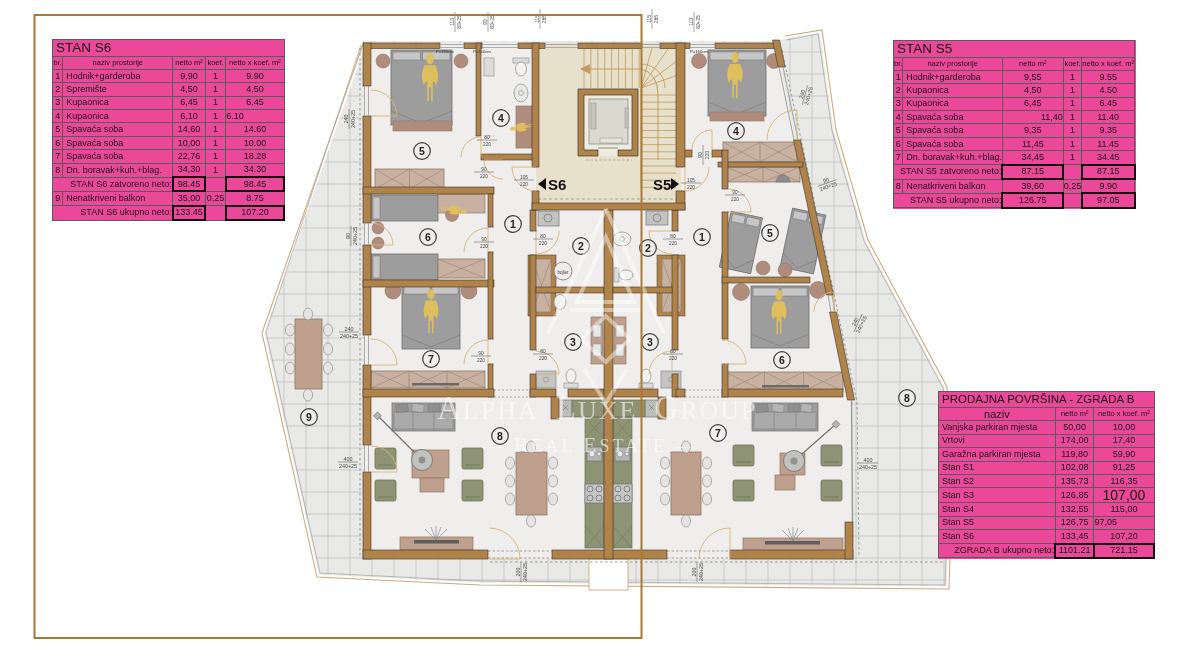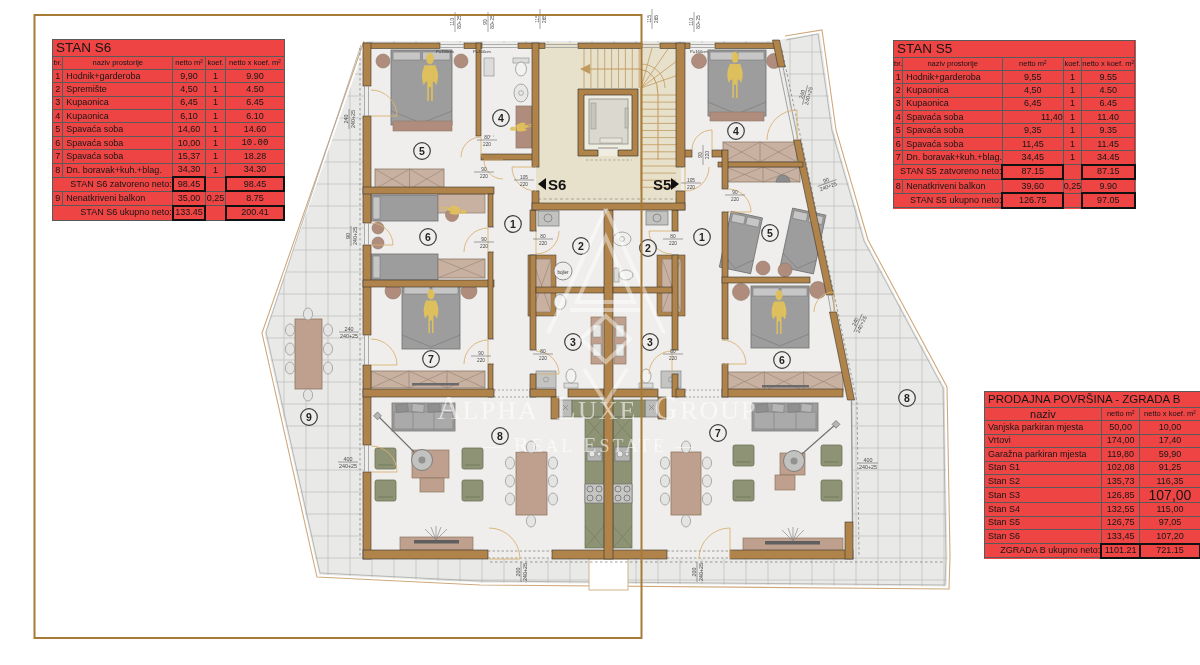--- a/index.html
+++ b/index.html
@@ -1,14 +1,14 @@
 <!DOCTYPE html>
 <html><head><meta charset="utf-8"><style>
 html,body{margin:0;padding:0;background:#fff;width:1200px;height:665px;overflow:hidden;font-family:"Liberation Sans",sans-serif;}
-.tbl{position:absolute;border-collapse:collapse;background:#ef4444;color:#161616;}
+.tbl{position:absolute;border-collapse:collapse;background:#ec4899;color:#161616;}
 .tbl td{border:1px solid #5a5a5a;padding:0;white-space:nowrap;overflow:hidden;line-height:1;}
 </style></head><body>
 <svg width="1200" height="665" viewBox="0 0 1200 665" style="position:absolute;left:0;top:0">
 
 <polygon points="364,41 262,333 317,577 480,585 949,589 950,556 947,387 868,240 836,130 822,30 776,41" fill="#e9e9e7" stroke="none"></polygon>
 <clipPath id="terr">
       <polygon points="364,41 262,333 317,577 480,585 949,589 950,556 947,387 868,240 836,130 822,30 776,41"></polygon>
     </clipPath>
 
 <g clip-path="url(#terr)" stroke="#bdbdbb" stroke-width="0.7">
@@ -1152,40 +1152,40 @@
         <td style="text-align:left;font-size:9px;height:12.4px;padding-left:3px">Kupaonica</td>
         <td style="text-align:center;font-size:9px;height:12.4px;">6,45</td>
         <td style="text-align:center;font-size:9px;height:12.4px;">1</td>
         <td style="text-align:center;font-size:9px;height:12.4px;">6.45</td>
       </tr>
       <tr>
         <td style="text-align:center;font-size:9px;height:12.4px;">4</td>
         <td style="text-align:left;font-size:9px;height:12.4px;padding-left:3px">Kupaonica</td>
         <td style="text-align:center;font-size:9px;height:12.4px;">6,10</td>
         <td style="text-align:center;font-size:9px;height:12.4px;">1</td>
-        <td style="text-align:center;font-size:9px;height:12.4px;">6.10</td>
+        <td style="text-align:left;font-size:9px;height:12.4px;">6.10</td>
       </tr>
       <tr>
         <td style="text-align:center;font-size:9px;height:12.4px;">5</td>
         <td style="text-align:left;font-size:9px;height:12.4px;padding-left:3px">Spavaća soba</td>
         <td style="text-align:center;font-size:9px;height:12.4px;">14,60</td>
         <td style="text-align:center;font-size:9px;height:12.4px;">1</td>
         <td style="text-align:center;font-size:9px;height:12.4px;">14.60</td>
       </tr>
       <tr>
         <td style="text-align:center;font-size:9px;height:12.4px;">6</td>
         <td style="text-align:left;font-size:9px;height:12.4px;padding-left:3px">Spavaća soba</td>
         <td style="text-align:center;font-size:9px;height:12.4px;">10,00</td>
         <td style="text-align:center;font-size:9px;height:12.4px;">1</td>
-        <td style="text-align:center;font-size:9px;height:12.4px;font-family:Liberation Mono, monospace;">10.00</td>
+        <td style="text-align:center;font-size:9px;height:12.4px;">10.00</td>
       </tr>
       <tr>
         <td style="text-align:center;font-size:9px;height:12.4px;">7</td>
         <td style="text-align:left;font-size:9px;height:12.4px;padding-left:3px">Spavaća soba</td>
-        <td style="text-align:center;font-size:9px;height:12.4px;">15,37</td>
+        <td style="text-align:center;font-size:9px;height:12.4px;">22,76</td>
         <td style="text-align:center;font-size:9px;height:12.4px;">1</td>
         <td style="text-align:center;font-size:9px;height:12.4px;">18.28</td>
       </tr>
       <tr>
         <td style="text-align:center;font-size:9px;height:12.4px;">8</td>
         <td style="text-align:left;font-size:9px;height:12.4px;padding-left:3px">Dn. boravak+kuh.+blag.</td>
         <td style="text-align:center;font-size:9px;height:12.4px;">34,30</td>
         <td style="text-align:center;font-size:9px;height:12.4px;">1</td>
         <td style="text-align:center;font-size:9px;height:12.4px;">34.30</td>
       </tr>
@@ -1199,21 +1199,21 @@
         <td style="text-align:center;font-size:9px;height:12.4px;">9</td>
         <td style="text-align:left;font-size:9px;height:12.4px;padding-left:3px">Nenatkriveni balkon</td>
         <td style="text-align:center;font-size:9px;height:12.4px;">35,00</td>
         <td style="text-align:center;font-size:9px;height:12.4px;">0,25</td>
         <td style="text-align:center;font-size:9px;height:12.4px;">8.75</td>
       </tr>
       <tr>
         <td colspan="2" style="text-align:right;font-size:9px;height:12.4px;">STAN S6 ukupno neto:</td>
         <td style="text-align:center;font-size:9px;height:12.4px;border:2px solid #111">133.45</td>
         <td style="text-align:center;font-size:9px;height:12.4px;"></td>
-        <td style="text-align:center;font-size:9px;height:12.4px;border:2px solid #111">200.41</td>
+        <td style="text-align:center;font-size:9px;height:12.4px;border:2px solid #111">107.20</td>
       </tr>
     </tbody>
   </table>
 
 <table class="tbl" style="left:893px;top:40px;width:234px;border:1.5px solid #333">
     <tbody>
       <tr>
         <td colspan="5" style="font-size:13.5px;padding:1px 3px;height:13px">STAN S5</td>
       </tr>
       <tr>
@@ -1287,21 +1287,21 @@
       </tr>
       <tr>
         <td colspan="2" style="text-align:right;font-size:9px;height:12.4px;">STAN S5 ukupno neto:</td>
         <td style="text-align:center;font-size:9px;height:12.4px;border:2px solid #111">126.75</td>
         <td style="text-align:center;font-size:9px;height:12.4px;"></td>
         <td style="text-align:center;font-size:9px;height:12.4px;border:2px solid #111">97.05</td>
       </tr>
     </tbody>
   </table>
 
-<table class="tbl" style="left:984px;top:391px;width:217px;border:1.5px solid #333">
+<table class="tbl" style="left:938px;top:391px;width:217px;border:1.5px solid #333">
     <tbody>
       <tr>
         <td colspan="3" style="font-size:11.5px;padding:1px 3px;height:13px">PRODAJNA POVRŠINA - ZGRADA B</td>
       </tr>
       <tr>
         <td style="text-align:center;font-size:11px;height:12.4px;">naziv</td>
         <td style="text-align:center;font-size:7.5px;height:12.4px;">netto m²</td>
         <td style="text-align:center;font-size:7.5px;height:12.4px;">netto x koef. m²</td>
       </tr>
       <tr>
@@ -1335,21 +1335,21 @@
         <td style="text-align:center;font-size:14px;height:12.4px;">107,00</td>
       </tr>
       <tr>
         <td style="text-align:left;font-size:9px;height:12.4px;padding-left:3px">Stan S4</td>
         <td style="text-align:center;font-size:9px;height:12.4px;">132,55</td>
         <td style="text-align:center;font-size:9px;height:12.4px;">115,00</td>
       </tr>
       <tr>
         <td style="text-align:left;font-size:9px;height:12.4px;padding-left:3px">Stan S5</td>
         <td style="text-align:center;font-size:9px;height:12.4px;">126,75</td>
-        <td style="text-align:center;font-size:9px;height:12.4px;">97,05</td>
+        <td style="text-align:left;font-size:9px;height:12.4px;">97,05</td>
       </tr>
       <tr>
         <td style="text-align:left;font-size:9px;height:12.4px;padding-left:3px">Stan S6</td>
         <td style="text-align:center;font-size:9px;height:12.4px;">133,45</td>
         <td style="text-align:center;font-size:9px;height:12.4px;">107,20</td>
       </tr>
       <tr>
         <td style="text-align:right;font-size:9px;height:12.4px;">ZGRADA B ukupno neto:</td>
         <td style="text-align:center;font-size:9px;height:12.4px;border:2px solid #111">1101.21</td>
         <td style="text-align:center;font-size:9px;height:12.4px;border:2px solid #111">721.15</td>

